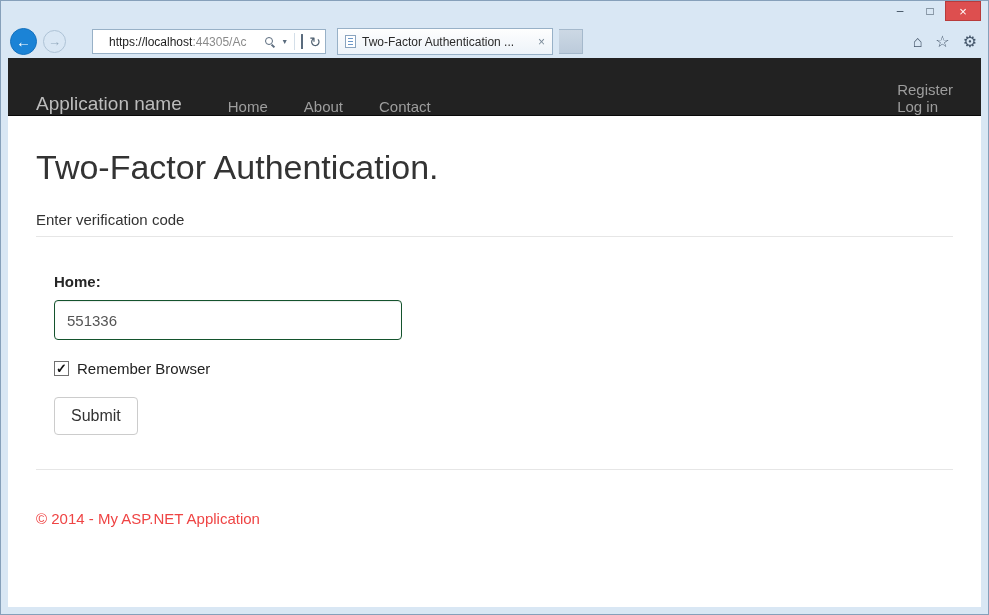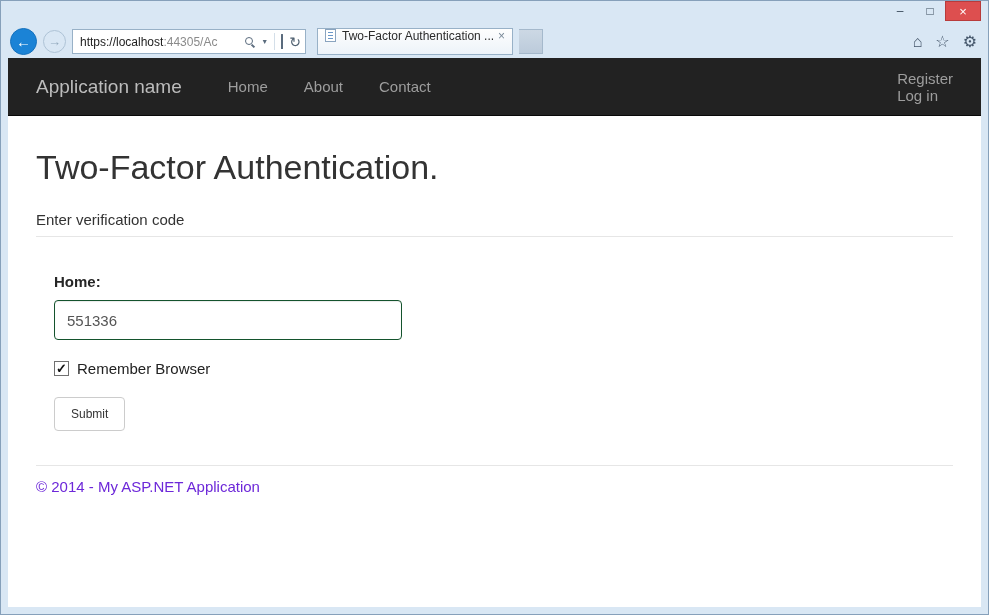--- a/index.html
+++ b/index.html
@@ -25,55 +25,55 @@
   
   .chrome { height:33px; display:flex; align-items:center; gap:6px; padding-left:2px; }
   .nav-circle {
     border-radius:50%; display:flex; align-items:center; justify-content:center; flex:0 0 auto;
   }
   .back-btn { width:27px; height:27px; background:#1b83d6; border:1px solid #1571bd; color:#fff; font-size:15px; }
   .fwd-btn  { width:23px; height:23px; background:transparent; border:1px solid #aec3d6; color:#93a9bd; font-size:13px; }
 
   .address-bar {
     width:234px; height:25px; background:#fff; border:1px solid #98b1c7;
-    display:flex; align-items:center; padding:0 4px 0 7px; font-size:12px; margin-left:0;
+    display:flex; align-items:center; padding:0 4px 0 16px; font-size:12px; margin-left:20px;
   }
   .url { flex:1; white-space:nowrap; overflow:hidden; }
   .url .domain { color:#1d1d1d; }
   .url .path { color:#8a8a8a; }
   .addr-icons { display:flex; align-items:center; gap:6px; color:#5a6b7d; }
   .magnifier { position:relative; width:10px; height:10px; }
   .magnifier::before { content:''; position:absolute; width:6px; height:6px; border:1.5px solid #5a6b7d; border-radius:50%; top:0; left:0; }
   .magnifier::after { content:''; position:absolute; width:4px; height:2px; background:#5a6b7d; transform:rotate(45deg); bottom:0; right:0; }
   .dd-arrow { font-size:7px; color:#5a6b7d; }
   .addr-divider { width:1px; height:17px; background:#d4dfe9; }
   .lock { display:inline-block; }
   .lock .shackle { width:7px; height:5px; border:1.5px solid #5a6b7d; border-bottom:none; border-radius:3px 3px 0 0; margin:0 auto -1px; }
   .lock .body { width:10px; height:7px; background:#5a6b7d; border-radius:1px; }
   .refresh { font-size:14px; color:#4f6070; }
 
   .tab {
-    width:196px; height:27px; margin-left:5px;
+    width:216px; height:27px; margin-left:5px;
     background:linear-gradient(#fefefe,#edf3f9);
     border:1px solid #98b1c7;
-    display:flex; align-items:flex-start; padding:0 7px; font-size:12px; color:#2b2b2b;
+    display:flex; align-items:center; padding:0 7px; font-size:12px; color:#2b2b2b;
   }
   .tab-favicon { width:11px; height:13px; background:#fff; border:1px solid #8aa4bf; position:relative; margin-right:6px; flex:0 0 auto; }
   .tab-favicon::before { content:''; position:absolute; left:2px; right:2px; top:2px; height:8px;
     background:repeating-linear-gradient(to bottom, #6b97c8 0 1px, transparent 1px 3px); }
   .tab-title { flex:1; white-space:nowrap; overflow:hidden; }
   .tab-close { color:#7a8a99; font-size:12px; margin-left:5px; }
   .tab-stub { width:24px; height:25px; background:linear-gradient(#ccd8e4,#bccbdb); border:1px solid #a5b9cc; border-left:none; }
 
   .browser-icons { margin-left:auto; display:flex; align-items:center; gap:13px; font-size:16px; color:#44566a; padding-right:4px; }
 
   
   .page { background:#fff; flex:1; overflow:hidden; display:flex; flex-direction:column; }
 
-  .navbar { background:#222; border-bottom:1px solid #090909; height:58px; display:flex; align-items:center; padding:0 28px; flex:0 0 auto; }
+  .navbar { background:#222; border-bottom:1px solid #090909; height:58px; display:flex; align-items:flex-end; padding:0 28px; flex:0 0 auto; }
   .brand { color:#bcbcbc; font-size:19px; margin-right:46px; text-decoration:none; }
   .nav-link { color:#9d9d9d; font-size:15px; margin-right:36px; text-decoration:none; }
   .nav-right { margin-left:auto; display:flex;flex-direction:column; }
   .nav-right .nav-link { margin-right:0; margin-left:36px; }
 
   .container { padding:0 28px; }
   .page-title { font-size:34px; font-weight:400; color:#333; margin:32px 0 24px; }
   .page-subtitle { font-size:15px; font-weight:400; color:#333; margin-bottom:8px; }
   hr.rule { border:none; border-top:1px solid #e6e6e6; }
 
@@ -86,24 +86,24 @@
     font-family:"Liberation Sans", sans-serif; outline:none;
   }
   .checkbox-row { margin-top:20px; display:flex; align-items:center; font-size:15px; color:#222; }
   .checkbox {
     width:15px; height:15px; border:1px solid #707070; background:#fff; margin-right:8px;
     display:flex; align-items:center; justify-content:center;
     font-size:13px; font-weight:bold; color:#111; line-height:1; cursor:default;
   }
   .submit-btn {
     margin-top:20px; background:#fff; border:1px solid #ccc; border-radius:4px;
-    padding:9px 16px; font-size:12px; color:#333; font-family:"Liberation Sans", sans-serif; cursor:pointer;
+    padding:9px 16px; font-size:16px; color:#333; font-family:"Liberation Sans", sans-serif; cursor:pointer;
   }
   .rule-bottom { margin-top:34px; }
-  .footer-text { margin-top:12px; font-size:15px; color:#6d28d9; }
+  .footer-text { margin-top:40px; font-size:15px; color:#ef4444; }
 </style>
 </head>
 <body>
 
 <div class="window">
 
   <div class="titlebar">
     <div class="win-btn">–</div>
     <div class="win-btn">□</div>
     <div class="win-btn close">×</div>

